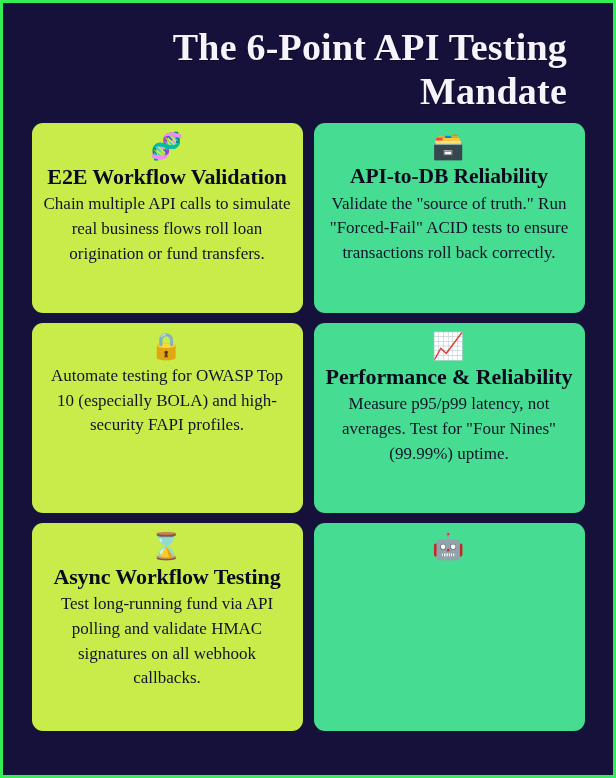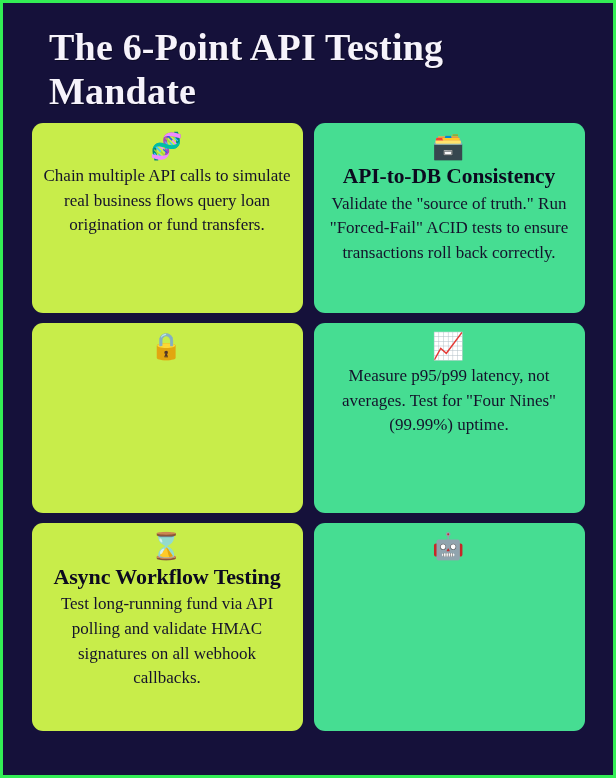--- a/index.html
+++ b/index.html
@@ -20,21 +20,21 @@
     width: 616px;
     height: 778px;
     background: #15113a;
     border: 3px solid #33ee55;
     padding: 0;
   }
 
   
   .title-wrap {
     padding: 22px 46px 10px 46px;
-    text-align: left;
+    text-align: right;
   }
   .poster-title {
     margin: 0;
     color: #f6f3fb;
     font-family: "Liberation Serif", "DejaVu Serif", serif;
     font-weight: bold;
     font-size: 38px;
     line-height: 1.16;
     letter-spacing: 0.2px;
     text-shadow: 1px 1px 0 rgba(0,0,0,0.35);
@@ -105,35 +105,38 @@
 <div id="poster" data-name="poster-canvas">
 
   <div class="title-wrap" data-name="poster-header">
     <h1 class="poster-title" data-name="page-title">The 6-Point API Testing Mandate</h1>
   </div>
 
   <div class="grid" data-name="card-grid">
 
     <div class="card lime" data-name="card-e2e-workflow-validation">
       <div class="card-icon" data-name="dna-icon">🧬</div>
-      <p class="card-desc" data-name="card-description">Chain multiple API calls to simulate real business flows query loan origination or fund transfers.</p>
+      <h2 class="card-title" data-name="card-title">E2E Workflow Validation</h2>
+      <p class="card-desc" data-name="card-description">Chain multiple API calls to simulate real business flows roll loan origination or fund transfers.</p>
     </div>
 
     <div class="card mint" data-name="card-api-to-db-consistency">
       <div class="card-icon" data-name="card-file-box-icon">🗃️</div>
-      <h2 class="card-title" data-name="card-title">API-to-DB Consistency</h2>
+      <h2 class="card-title" data-name="card-title">API-to-DB Reliability</h2>
       <p class="card-desc" data-name="card-description">Validate the "source of truth." Run "Forced-Fail" ACID tests to ensure transactions roll back correctly.</p>
     </div>
 
     <div class="card lime" data-name="card-mandated-security-testing">
       <div class="card-icon" data-name="lock-icon">🔒</div>
+      <p class="card-desc" data-name="card-description">Automate testing for OWASP Top 10 (especially BOLA) and high-security FAPI profiles.</p>
     </div>
 
     <div class="card mint" data-name="card-performance-reliability">
       <div class="card-icon" data-name="chart-increasing-icon">📈</div>
+      <h2 class="card-title" data-name="card-title">Performance &amp; Reliability</h2>
       <p class="card-desc" data-name="card-description">Measure p95/p99 latency, not averages. Test for "Four Nines" (99.99%) uptime.</p>
     </div>
 
     <div class="card lime" data-name="card-async-workflow-testing">
       <div class="card-icon" data-name="hourglass-icon">⌛</div>
       <h2 class="card-title" data-name="card-title">Async Workflow Testing</h2>
       <p class="card-desc" data-name="card-description">Test long-running fund via API polling and validate HMAC signatures on all webhook callbacks.</p>
     </div>
 
     <div class="card mint" data-name="card-ai-consumer-testing">

